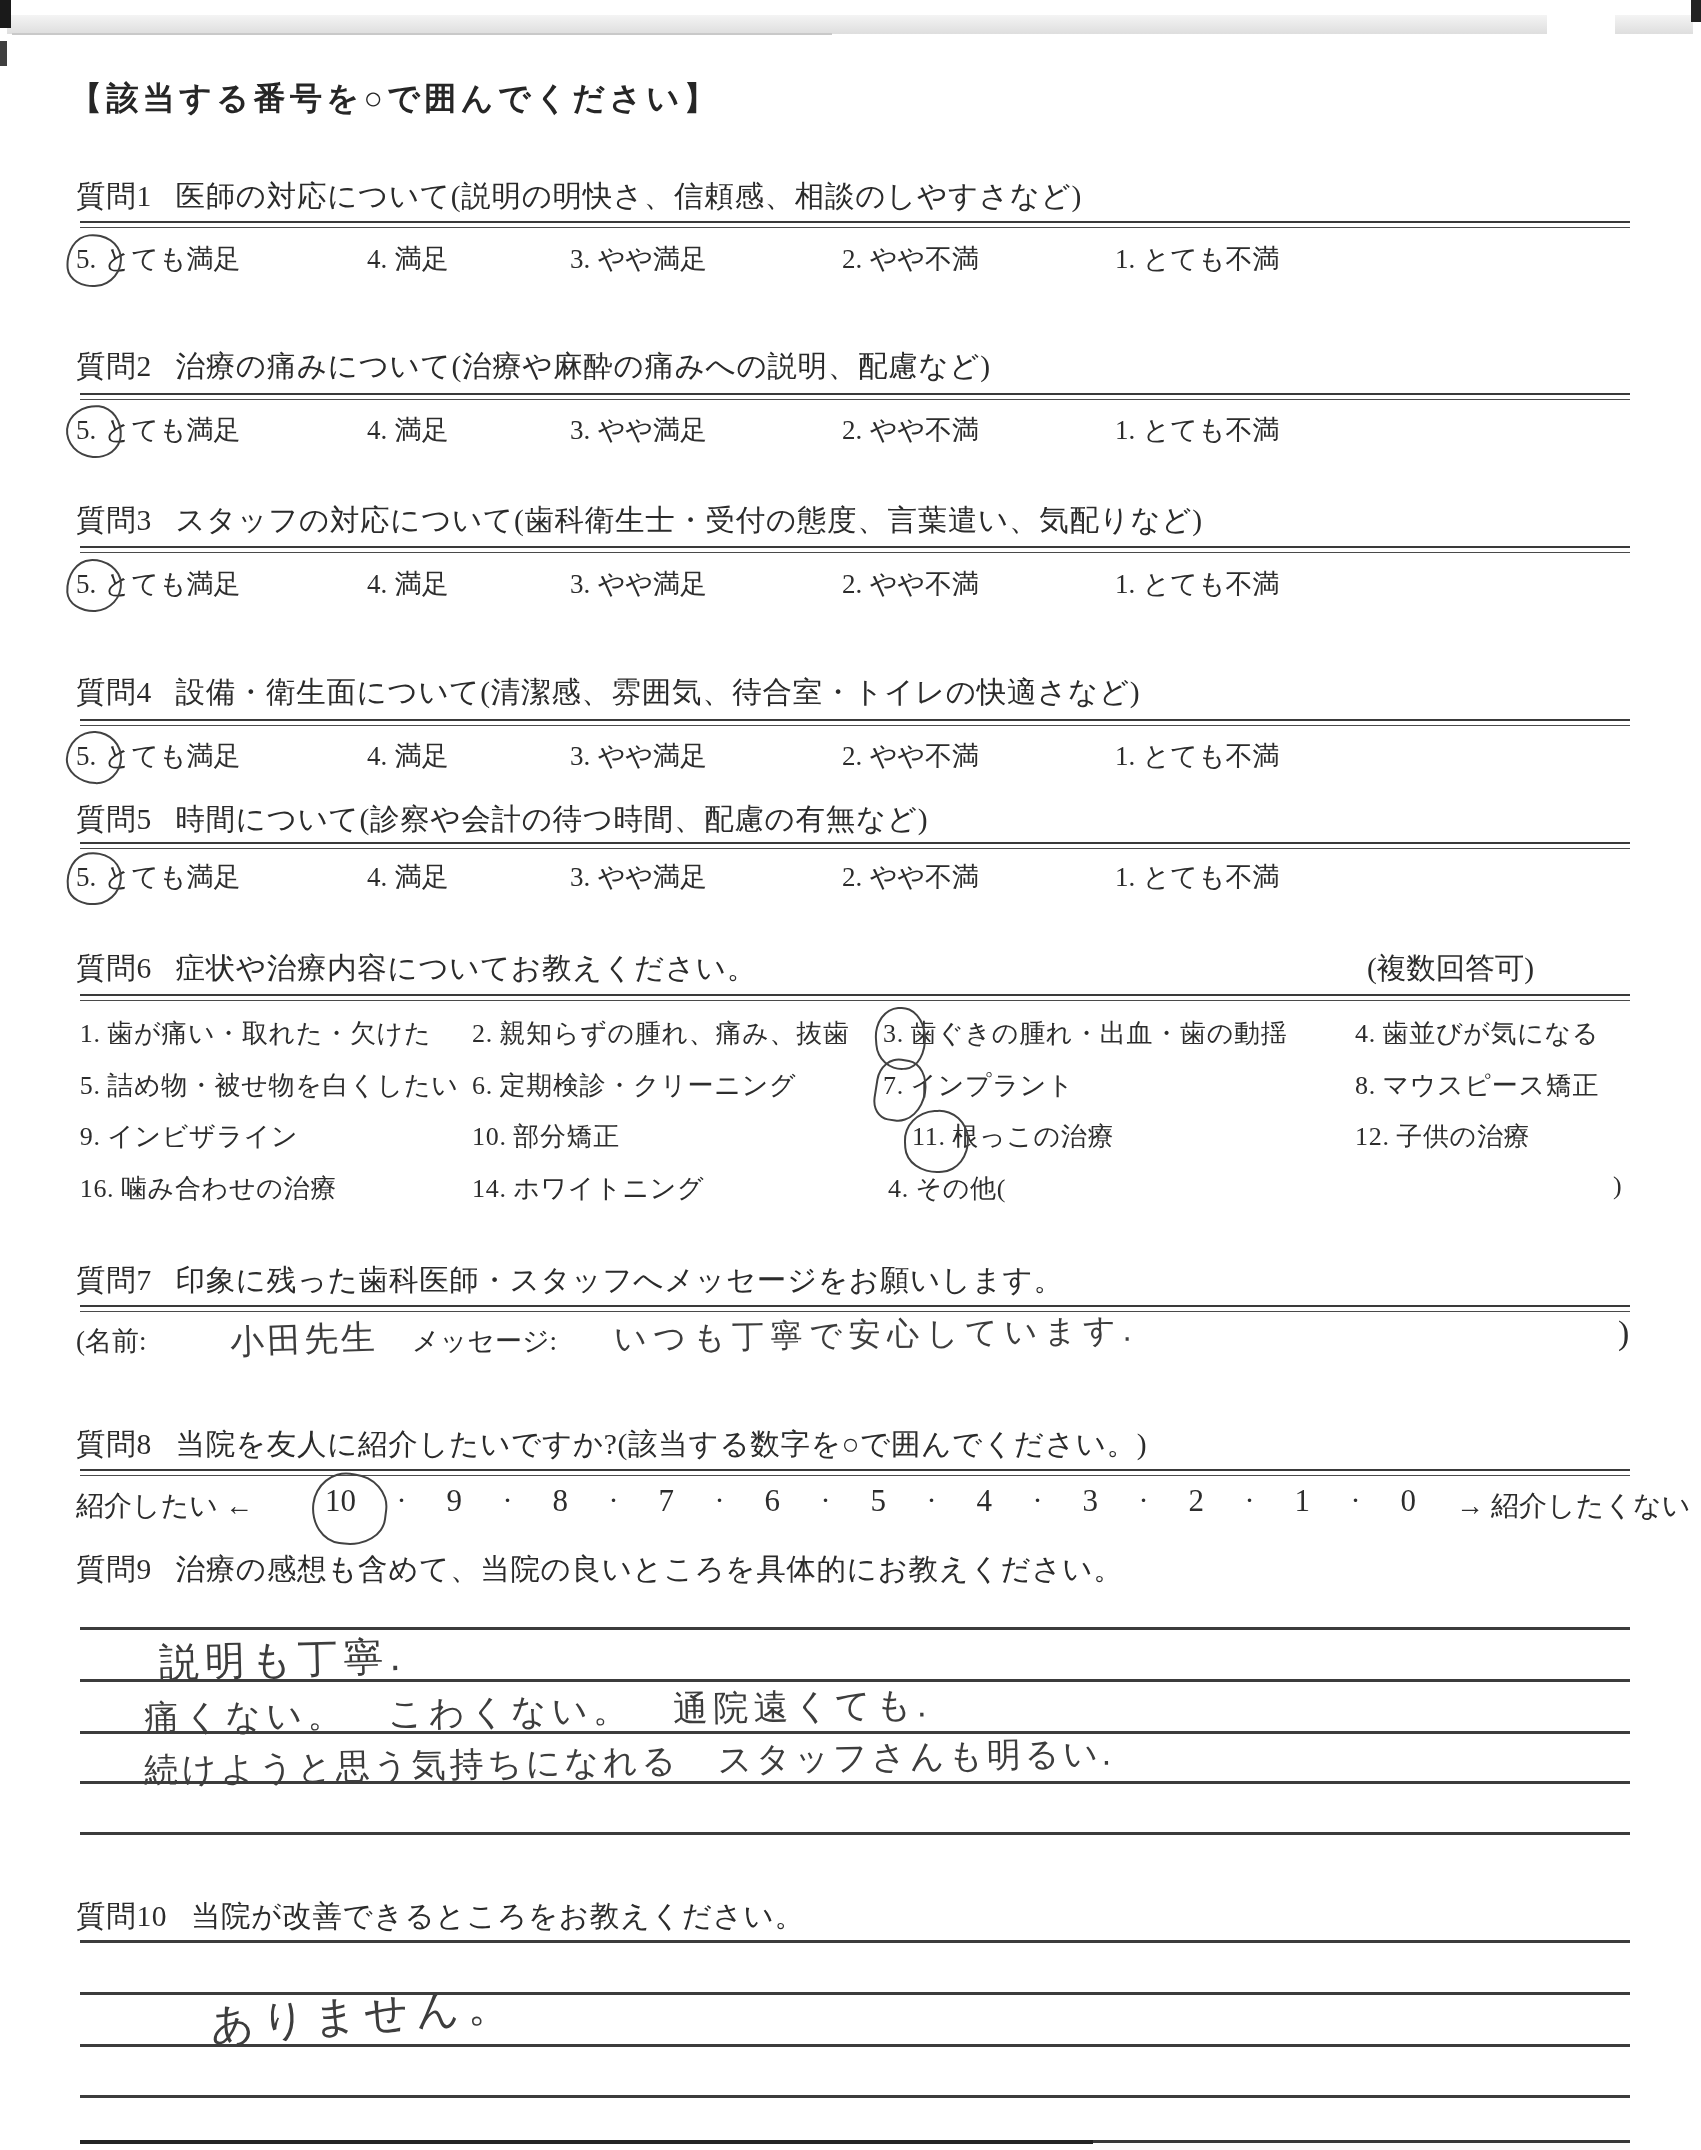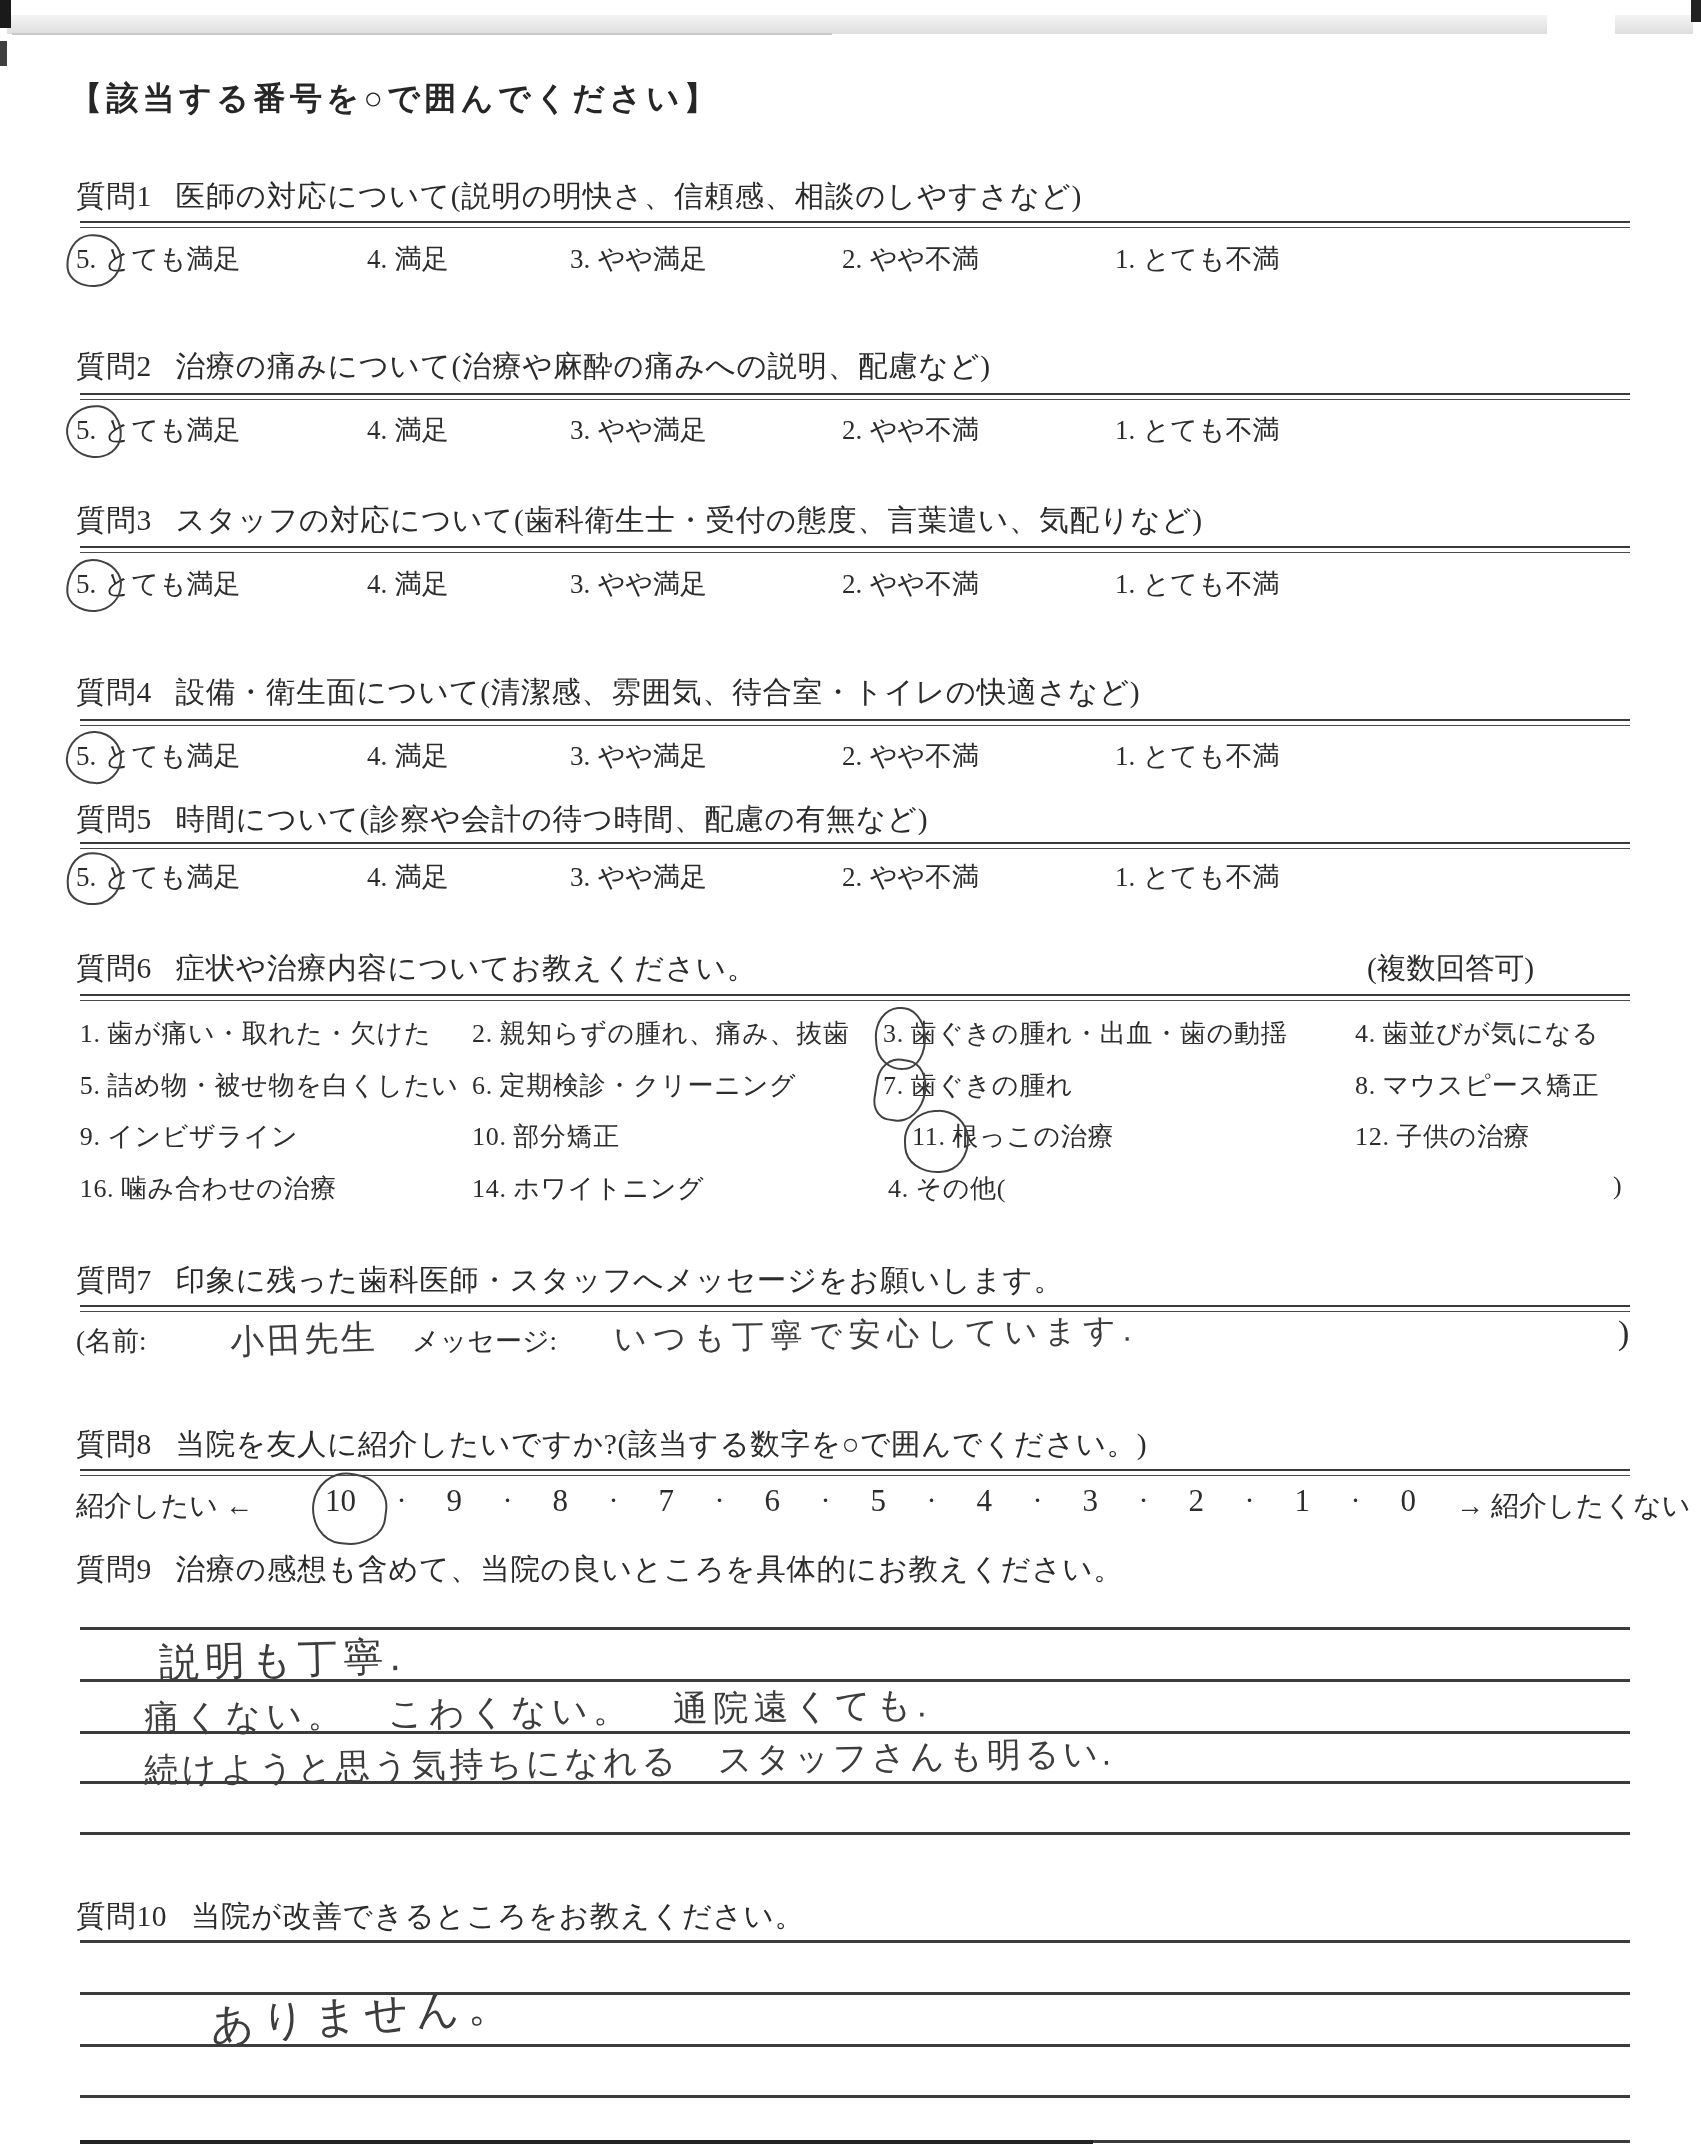--- a/index.html
+++ b/index.html
@@ -149,21 +149,21 @@
 
   <div class="abs q6row" style="top:1016px">
     <span class="q6item" style="left:3.7px"><span class="n">1.</span><span>歯が痛い・取れた・欠けた</span></span>
     <span class="q6item" style="left:396px"><span class="n">2.</span><span>親知らずの腫れ、痛み、抜歯</span></span>
     <span class="q6item" style="left:807px"><span class="n">3.</span><span>歯ぐきの腫れ・出血・歯の動揺</span><span class="circ circ-q6" style="transform:rotate(-4deg)"></span></span>
     <span class="q6item" style="left:1279px"><span class="n">4.</span><span>歯並びが気になる</span></span>
   </div>
   <div class="abs q6row" style="top:1068px">
     <span class="q6item" style="left:3.7px"><span class="n">5.</span><span>詰め物・被せ物を白くしたい</span></span>
     <span class="q6item" style="left:396px"><span class="n">6.</span><span>定期検診・クリーニング</span></span>
-    <span class="q6item" style="left:807px"><span class="n">7.</span><span>歯ぐきの腫れ</span><span class="circ circ-q6" style="transform:rotate(9deg);border-radius:50% 50% 60% 40% / 45% 55% 62% 38%"></span></span>
+    <span class="q6item" style="left:807px"><span class="n">7.</span><span>インプラント</span><span class="circ circ-q6" style="transform:rotate(9deg);border-radius:50% 50% 60% 40% / 45% 55% 62% 38%"></span></span>
     <span class="q6item" style="left:1279px"><span class="n">8.</span><span>マウスピース矯正</span></span>
   </div>
   <div class="abs q6row" style="top:1119px">
     <span class="q6item" style="left:3.7px"><span class="n">9.</span><span>インビザライン</span></span>
     <span class="q6item" style="left:396px"><span class="n">10.</span><span>部分矯正</span></span>
     <span class="q6item" style="left:836px"><span class="n">11.</span><span>根っこの治療</span><span class="circ circ-q6 circ-q6-11" style="transform:rotate(-3deg)"></span></span>
     <span class="q6item" style="left:1279px"><span class="n">12.</span><span>子供の治療</span></span>
   </div>
   <div class="abs q6row" style="top:1171px">
     <span class="q6item" style="left:3.7px"><span class="n">16.</span><span>噛み合わせの治療</span></span>

